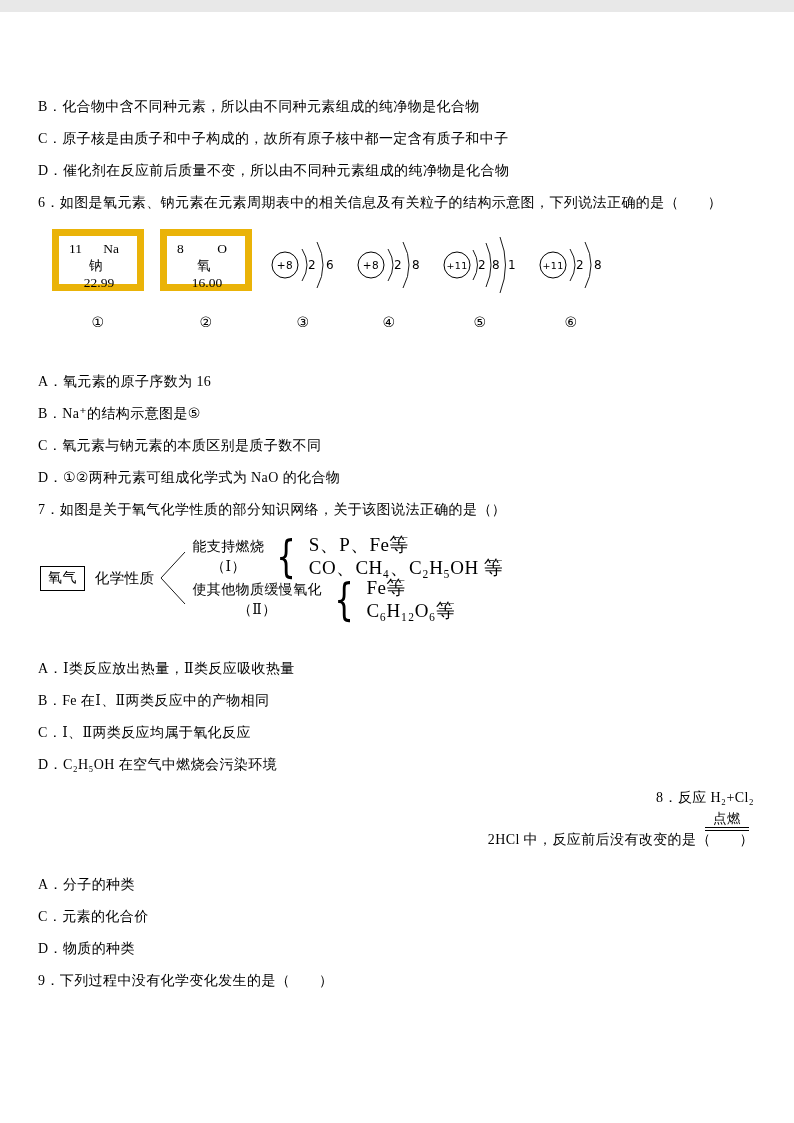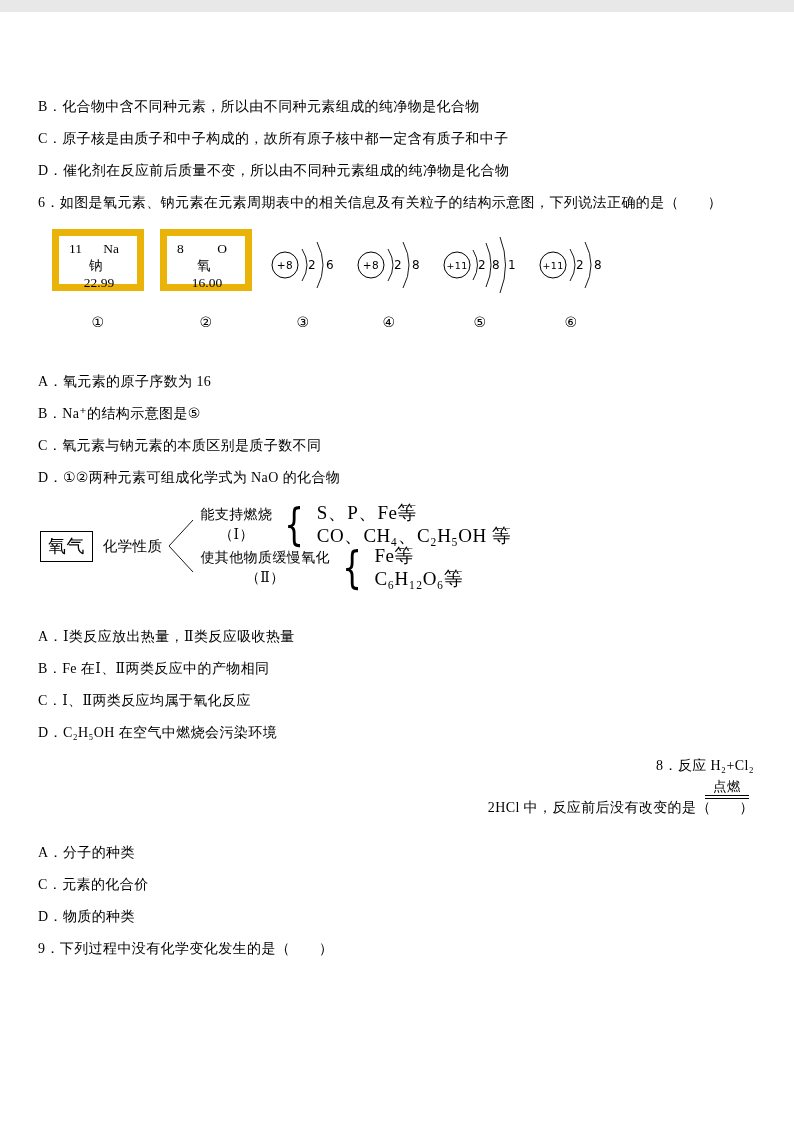--- a/index.html
+++ b/index.html
@@ -25,21 +25,21 @@
   }
   .elem-row1 { display:flex; justify-content:space-between; padding-right:10px; }
   .elem-name { padding-left:20px; }
   .elem-mass { text-align:center; }
   .fig-label { font-size:14px; }
   .atom-svg { display:block; }
   .atom-svg text { font-family:"DejaVu Sans","Liberation Sans",sans-serif; }
 
   
   .q7-fig { display:flex; align-items:center; gap:6px; margin:14px 0 36px 2px; }
-  .o2-box { border:1px solid #000; padding:2px 7px 3px 7px; font-size:18px; }
+  .o2-box { border:1px solid #000; padding:2px 7px 3px 7px; font-size:14px; }
   .prop-label { font-size:14.5px; margin-left:4px;font-family:Liberation Serif, serif; }
   .fan-svg { display:block; }
   .branches { display:flex; flex-direction:column; }
   .branch { display:flex; align-items:center; gap:8px; }
   .branch-title { display:flex; flex-direction:column; align-items:center; font-size:14px; line-height:20px; }
   .brace { font-size:44px; line-height:0.9; font-weight:400; font-family:"DejaVu Sans","Liberation Sans",sans-serif; transform:scaleX(0.7); }
   .branch-items { display:flex; flex-direction:column; gap:3px; font-size:19px; line-height:20px; }
 
   
   .eq-line { margin:12px 0 24px 0; line-height:21px; display:flex; align-items:flex-end;flex-direction:column; }
@@ -134,20 +134,21 @@
         </svg>
         <span class="fig-label">⑥</span>
       </div>
     </div>
 
     <p class="line">A．氧元素的原子序数为 16</p>
     <p class="line">B．Na⁺的结构示意图是⑤</p>
     <p class="line">C．氧元素与钠元素的本质区别是质子数不同</p>
     <p class="line">D．①②两种元素可组成化学式为 NaO 的化合物</p>
 
+    <p class="line">7．如图是关于氧气化学性质的部分知识网络，关于该图说法正确的是（）</p>
 
     <div class="q7-fig">
       <span class="o2-box">氧气</span>
       <span class="prop-label">化学性质</span>
       <svg class="fan-svg" width="26" height="88" viewBox="0 0 26 88">
         <line x1="1" y1="44" x2="25" y2="18" stroke="#000" stroke-width="0.9"></line>
         <line x1="1" y1="44" x2="25" y2="70" stroke="#000" stroke-width="0.9"></line>
       </svg>
       <div class="branches">
 

